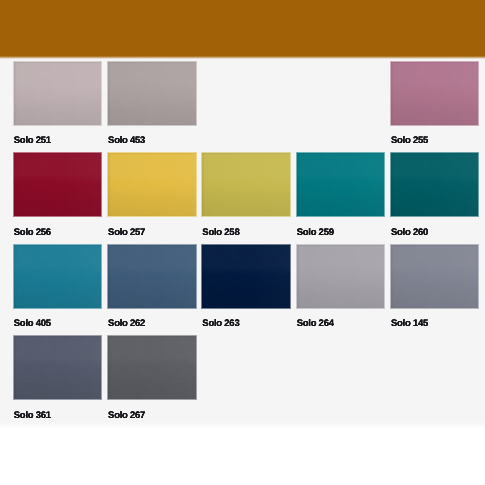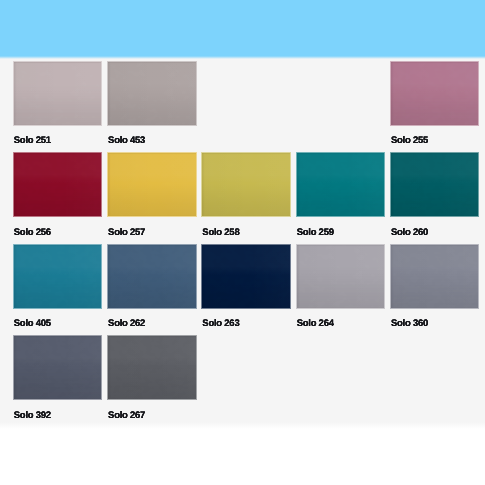--- a/index.html
+++ b/index.html
@@ -3,21 +3,21 @@
 <meta charset="utf-8">
 <title>Solo fabric colour swatches</title>
 <style>
   html,body{margin:0;padding:0;}
   body{
     width:485px;height:485px;overflow:hidden;
     background:#ffffff;
     font-family:"Liberation Sans", sans-serif;
     -webkit-font-smoothing:antialiased;
   }
-  #page{position:relative;width:485px;height:350px;background:#7dd3fc;}
+  #page{position:relative;width:485px;height:350px;background:#a16207;}
   #sheet{position:absolute;left:0;top:56px;width:485px;height:375px;
     background:linear-gradient(to bottom,
       rgba(245,245,245,0) 0px, rgba(245,245,245,1) 3px,
       rgba(245,245,245,1) 366px, rgba(245,245,245,0) 373px);}
   #grid{position:absolute;left:13.75px;top:61.55px;width:465px;}
   .row{position:relative;height:91.6px;}
   .cell{position:absolute;top:0;width:87.55px;}
   .swatch{width:87.55px;height:63px;position:relative;}
   .swatch .halo{
     position:absolute;left:-1px;top:-1px;right:-1px;bottom:-1px;
@@ -209,34 +209,34 @@
     </div>
     <div class="cell" style="left:377.20px">
       <div class="swatch">
         <div class="halo" style="background: rgb(129, 132, 146);"></div>
         <div class="body" style="background: rgb(129, 132, 146);">
           <div class="sheen"></div>
           <div class="grain"></div>
           <div class="edge"></div>
         </div>
       </div>
-      <div class="label">Solo 360</div>
+      <div class="label">Solo 145</div>
     </div>
   </div>
   <div class="row">
     <div class="cell" style="left:0.00px">
       <div class="swatch">
         <div class="halo" style="background: rgb(82, 88, 105);"></div>
         <div class="body" style="background: rgb(82, 88, 105);">
           <div class="sheen"></div>
           <div class="grain"></div>
           <div class="edge"></div>
         </div>
       </div>
-      <div class="label">Solo 392</div>
+      <div class="label">Solo 361</div>
     </div>
     <div class="cell" style="left:94.30px">
       <div class="swatch">
         <div class="halo" style="background: rgb(90, 92, 98);"></div>
         <div class="body" style="background: rgb(90, 92, 98);">
           <div class="sheen"></div>
           <div class="grain"></div>
           <div class="edge"></div>
         </div>
       </div>

